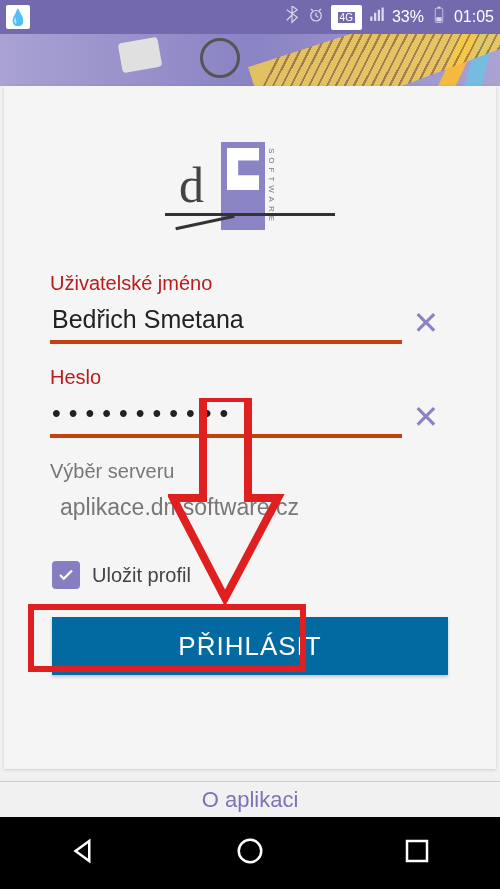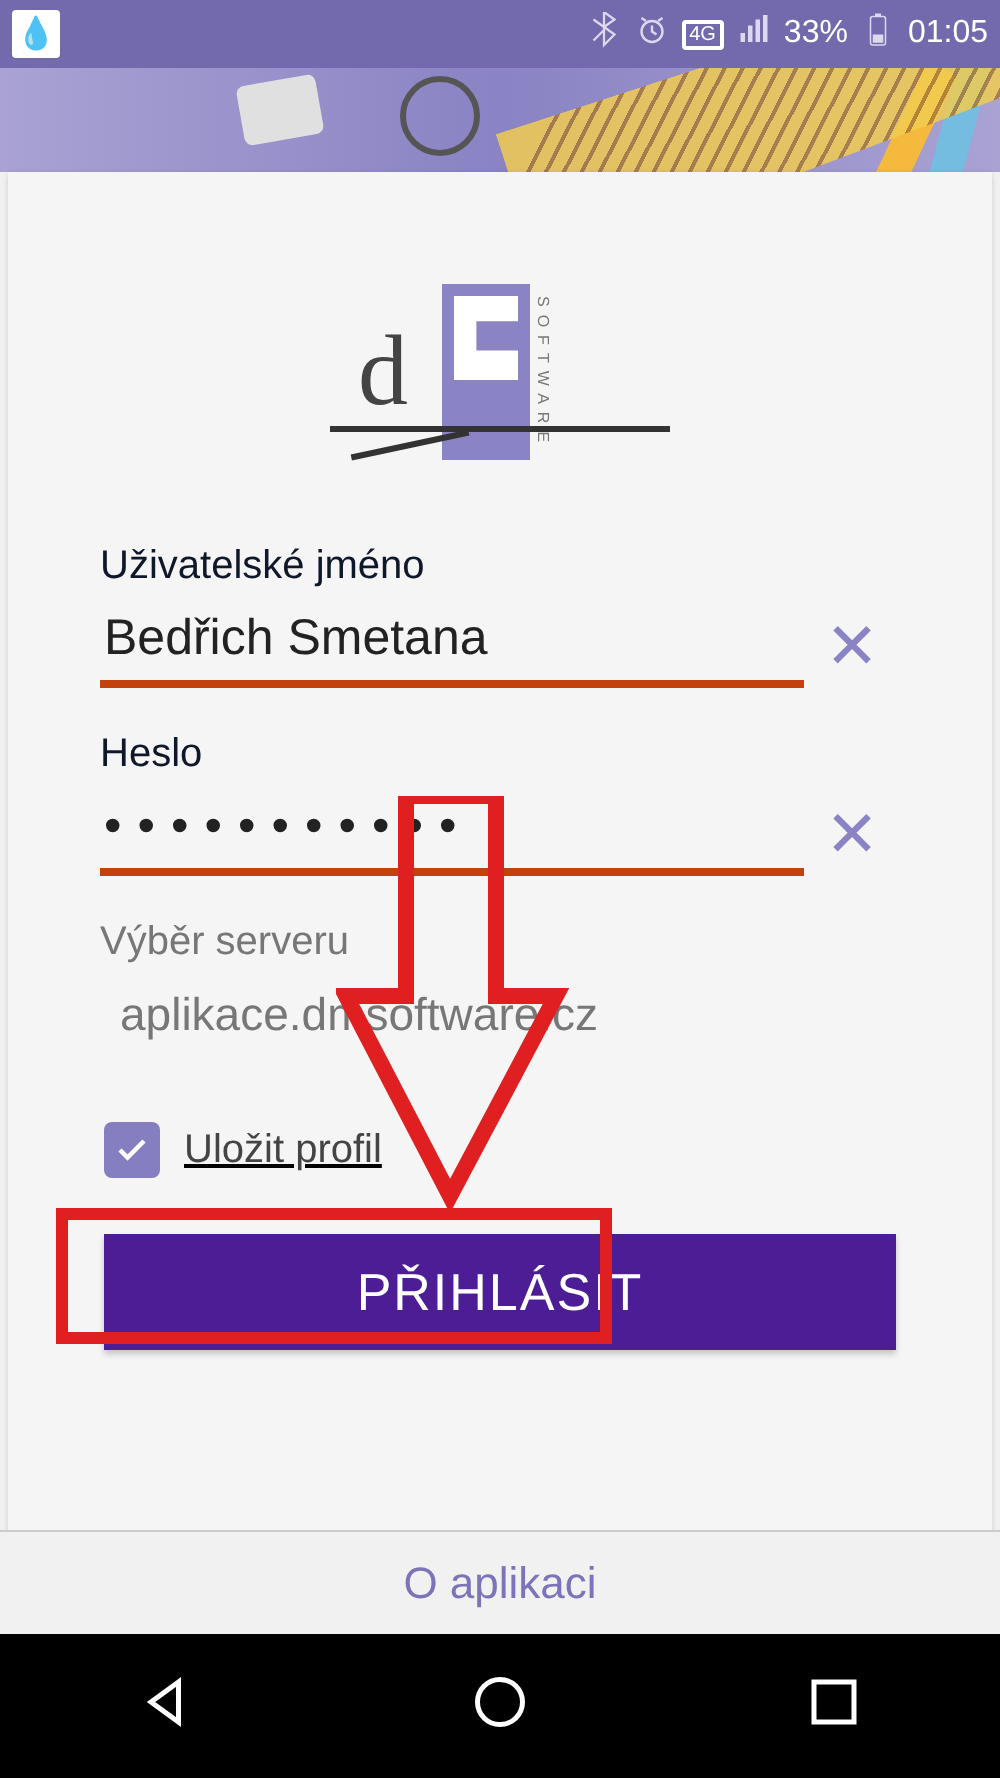--- a/index.html
+++ b/index.html
@@ -99,21 +99,21 @@
     width: 170px; height: 3px; background: #333;
   }
   .logo .under2 {
     position: absolute; left: -10px; bottom: 8px;
     width: 60px; height: 3px; background: #333;
     transform: rotate(-12deg);
   }
 
   .form { padding: 0 46px; }
   .field { position: relative; margin-bottom: 22px; }
-  .field-label { color: #0f172a; font-size: 20px; margin-bottom: 6px; }
+  .field-label { color: #b91c1c; font-size: 20px; margin-bottom: 6px; }
   .field-row { display: flex; align-items: center; }
   .field-input {
     flex: 1;
     border: none; border-bottom: 4px solid #c2410c;
     background: transparent; font-size: 25px; color: #222;
     padding: 4px 2px 6px; outline: none;
     width: 100%;
   }
   .field-input.pwd { letter-spacing: 8px; }
   .clear-btn {
@@ -121,45 +121,44 @@
     color: #8a83c4; font-size: 32px; font-weight: 400;
     line-height: 1;
   }
 
   .server-label { color: #777; font-size: 20px; margin: 18px 0 11px 0; }
   .server-value { color: #777; font-size: 23px; margin: 0 0 40px 10px; }
 
   .row-opts {
     display: flex; align-items: center; justify-content: space-between;
     padding: 0 2px 28px;
-    text-decoration: underline;
   }
   .check-wrap { display: flex; align-items: center; gap: 12px; }
   .checkbox {
     width: 28px; height: 28px; background: #857ec1; border-radius: 4px;
     display: flex; align-items: center; justify-content: center;
   }
   .checkbox svg { width: 18px; height: 18px; stroke: #fff; stroke-width: 3; fill: none; }
   .check-label { font-size: 20px; color: #444; }
   .register { color: #7b74b8; font-size: 21px; }
 
   .login-btn {
     margin: 0 2px;
     height: 58px;
-    background: #4c1d95;
+    background: #0369a1;
     color: #fff;
     font-size: 26px;
     letter-spacing: 1px;
     display: flex; align-items: center; justify-content: center;
     box-shadow: 0 2px 3px rgba(0,0,0,.2);
   }
 
   .about {
     position: absolute; left: 0; right: 0; bottom: 72px;
-    height: 52px; border-top: 1px solid #ccc;
+    height: 36px; border-top: 1px solid #ccc;
     display: flex; align-items: center; justify-content: center;
     color: #7b74b8; font-size: 22px; background: #f1f1f1;
   }
 
   
   .navbar {
     position: absolute; left: 0; right: 0; bottom: 0;
     height: 72px; background: #000;
     display: flex; align-items: center; justify-content: space-around;
   }
@@ -188,21 +187,21 @@
       <svg viewBox="0 0 24 24">
           <path d="M12 2v20l7-7-7-5 7-5-7-5v10L5 5m0 14 7-7" stroke="#ddd8ee" stroke-width="1.5" fill="none"></path>
         </svg>
     </span>
     <span class="sb-icon">
       <svg viewBox="0 0 24 24">
           <circle cx="12" cy="13" r="7" stroke="#ddd8ee" stroke-width="1.6" fill="none"></circle>
           <path d="M12 9v4l3 2M5 4l3 2M19 4l-3 2" stroke="#ddd8ee" stroke-width="1.6" fill="none"></path>
         </svg>
     </span>
-    <span style="font-size:10px;border:2px solid #ffffff;padding:0 2px;border-radius:2px;">4G</span>
+    <span style="font-size:10px;border:7px solid #ffffff;padding:0 2px;border-radius:2px;">4G</span>
     <span class="sb-icon">
       <svg viewBox="0 0 24 24">
           <path d="M3 20h3v-6H3zM8 20h3V9H8zM13 20h3V5h-3zM18 20h3V2h-3z" fill="#ddd8ee"></path>
         </svg>
     </span>
     <span>33%</span>
     <span class="sb-icon">
       <svg viewBox="0 0 24 24">
           <rect x="7" y="3" width="10" height="19" rx="1.5" stroke="#ddd8ee" fill="none"></rect>
           <rect x="10" y="1" width="4" height="2" fill="#ddd8ee"></rect>

